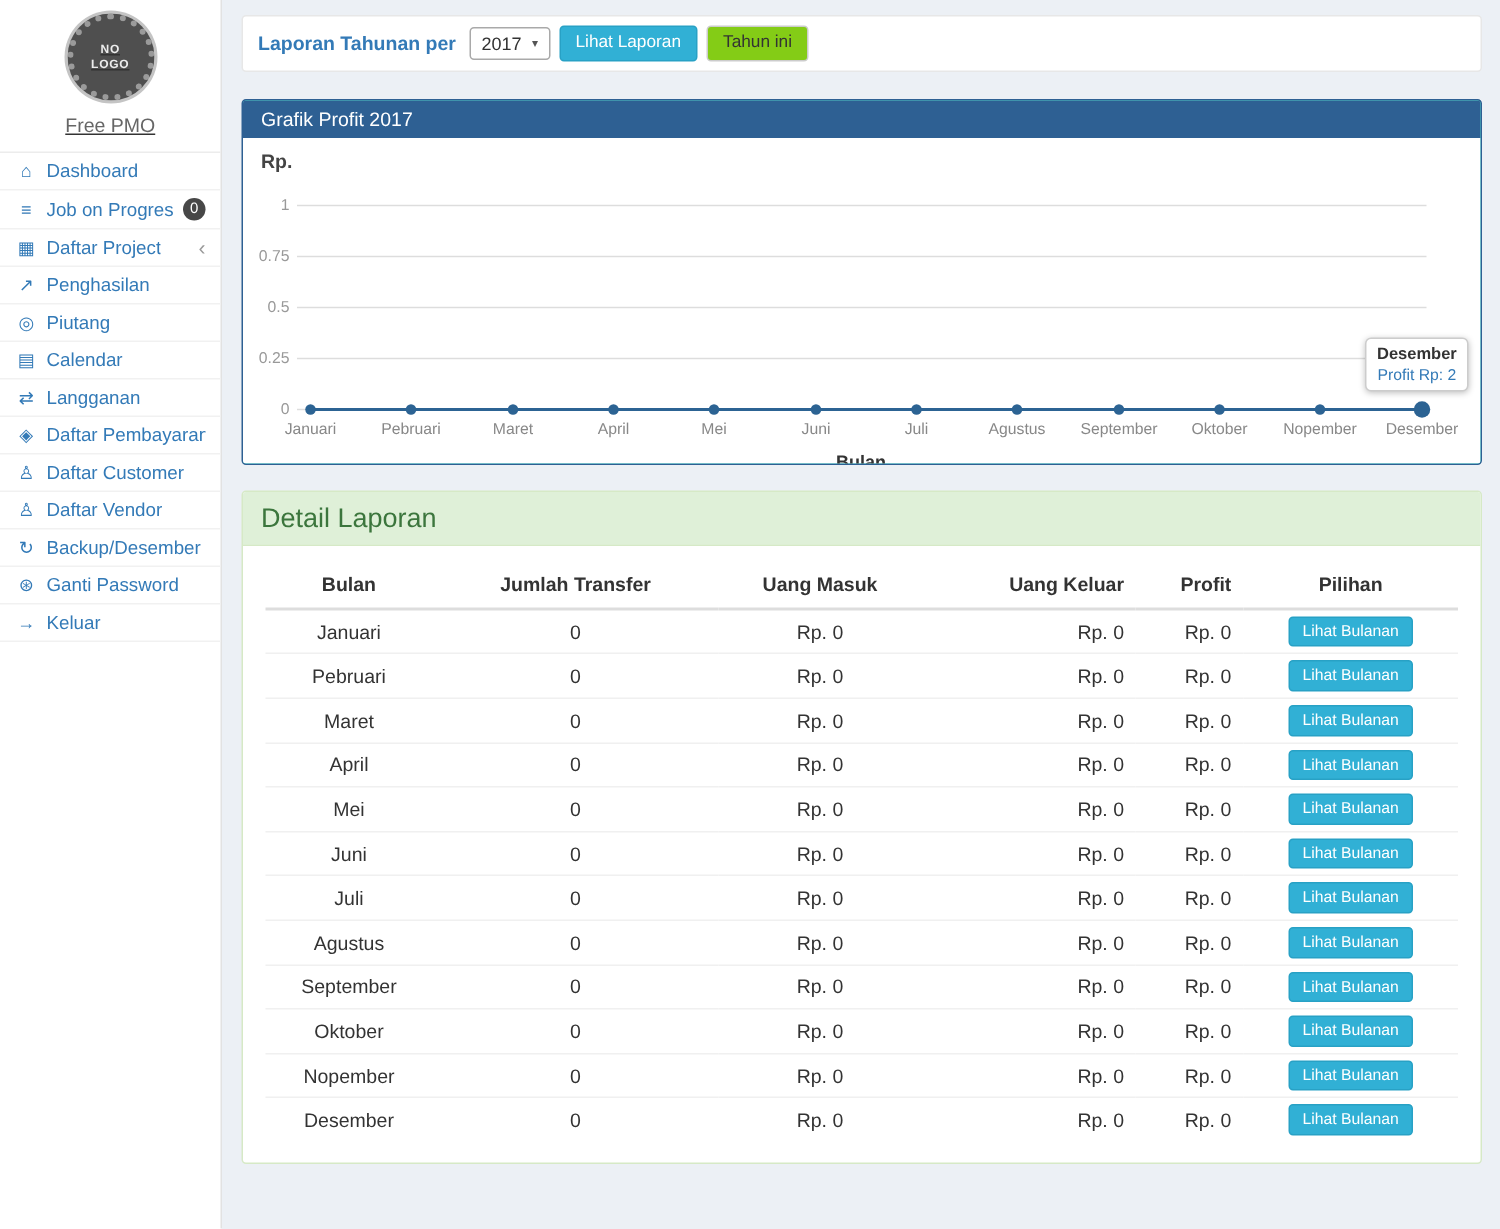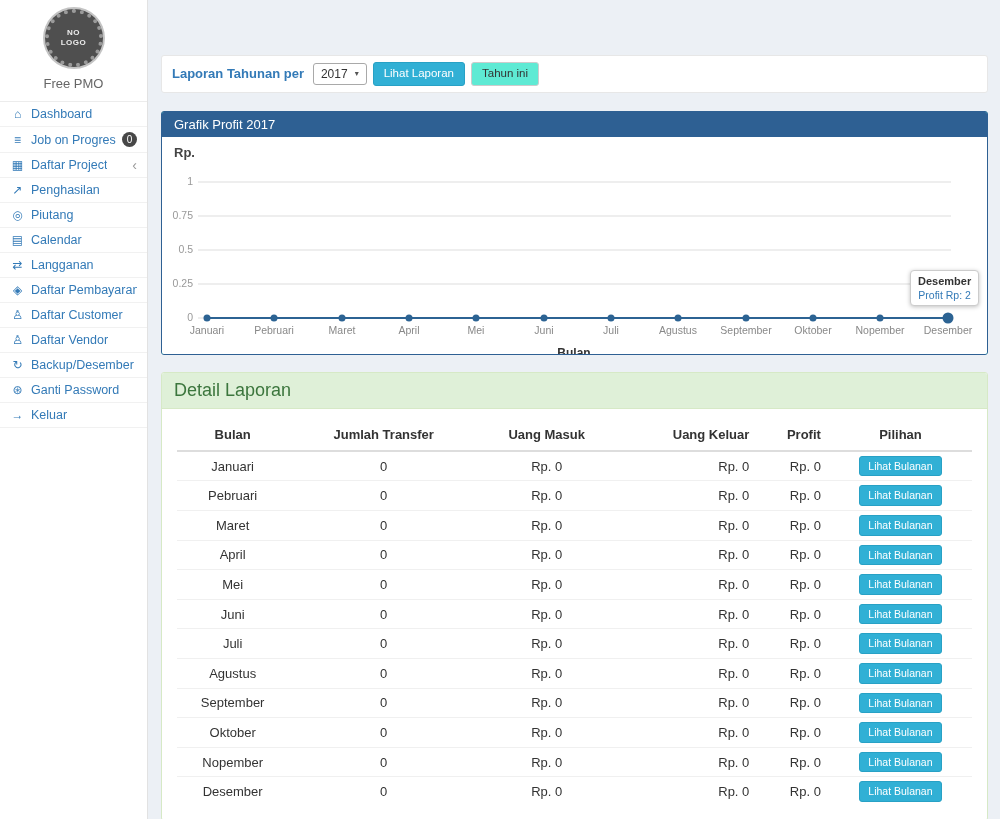--- a/index.html
+++ b/index.html
@@ -12,21 +12,21 @@
     font-size: 13px;
     color: #333;
   }
   a { color: #337ab7; text-decoration: none; cursor: pointer; }
 
   
   .sidebar {
     position: fixed; left: 0; top: 0; bottom: 0; width: 148px;
     background: #fff; border-right: 1px solid #e2e2e2;
   }
-  .logo-wrap { padding: 9px 0 10px; text-align: center; }
+  .logo-wrap { padding: 9px 0 10px; text-align: center; text-decoration: underline; }
   .logo-circle {
     width: 58px; height: 58px; margin: 0 auto; border-radius: 50%;
     background: #4f4f4f; border: 4px dotted #9a9a9a;
     box-shadow: 0 0 0 2px #c4c4c4;
     display: flex; align-items: center; justify-content: center;
   }
   .logo-circle span {
     color: #ececec; font-size: 8px; font-weight: bold;
     width: 30px; line-height: 1.25; text-align: center; letter-spacing: .5px;
   }
@@ -49,35 +49,35 @@
   
   .main { margin-left: 149px; padding: 10px 12px 0; }
   .panel-box {
     background: #fff; border: 1px solid #e7e7e7; border-radius: 3px;
     padding: 6px 15px; margin-bottom: 18px;
   }
   .breadcrumb { font-size: 12.5px; }
   .breadcrumb .sep { color: #999; margin: 0 5px; }
   .breadcrumb .cur { color: #777; }
 
-  .filter-bar { display: flex; align-items: center; gap: 6px; padding: 6px 10px; margin-top: 45px; }
+  .filter-bar { display: flex; align-items: center; gap: 6px; padding: 6px 10px; }
   .filter-label { color: #337ab7; font-weight: bold; font-size: 13px; margin-right: 3px; }
   .fake-select {
     display: inline-flex; align-items: center; gap: 7px;
     border: 1px solid #a9a9a9; border-radius: 3px; background: #fff;
     padding: 2px 7px; font-size: 12px; color: #333; cursor: pointer; height: 22px;
   }
   .fake-select .arrow { font-size: 8px; color: #555; }
   .btn {
     font-size: 11.5px; padding: 4px 10px; border-radius: 3px;
     border: 1px solid transparent; cursor: pointer; line-height: 1.2;
     font-family: inherit;
   }
   .btn-info { background: #31b0d5; border-color: #28a1c5; color: #fff; }
-  .btn-default { background: #5eead4; border-color: #ccc; color: #333; }
+  .btn-default { background: #84cc16; border-color: #ccc; color: #333; }
   .btn-xs { font-size: 10.5px; padding: 3px 8px; }
 
   
   .chart-panel {
     border: 1px solid #2e6093; border-radius: 3px; margin-bottom: 17px;
     background: #5eead4; overflow: hidden;
   }
   .chart-header {
     background: #2e6093; color: #fff; font-size: 13px; padding: 5px 12px;
   }

